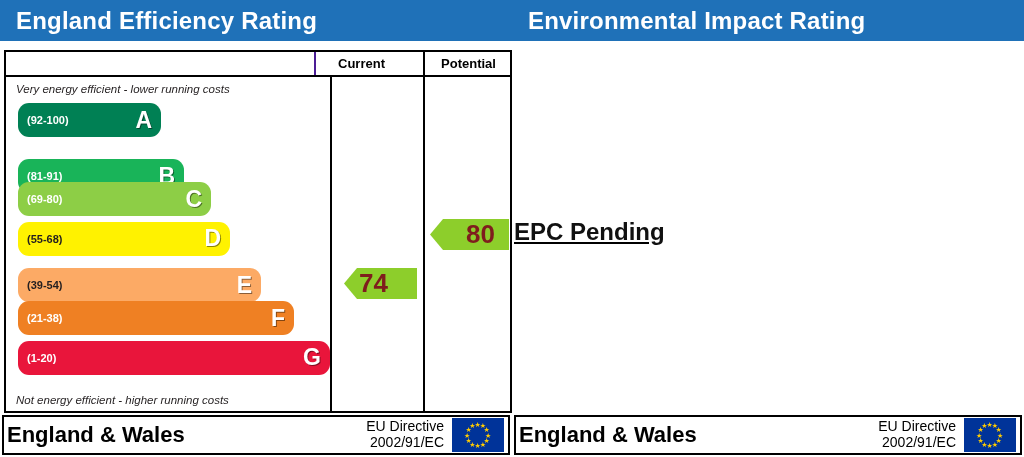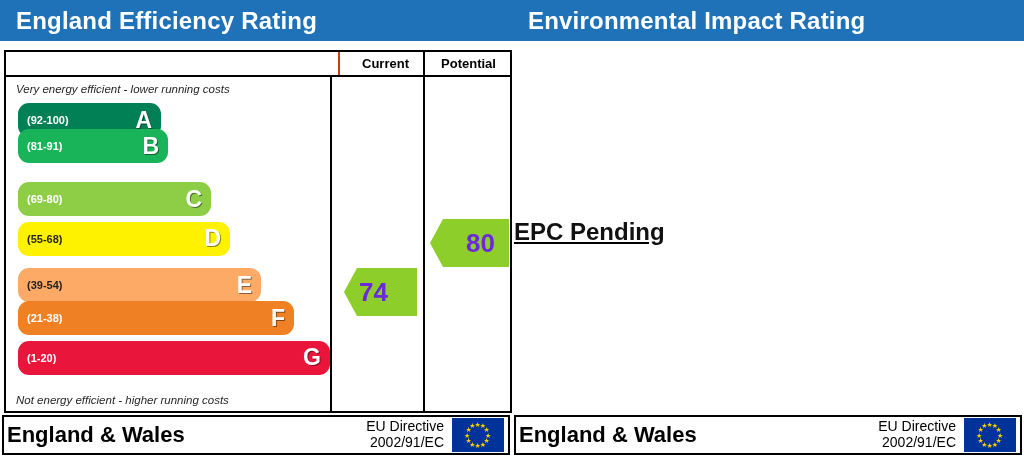--- a/index.html
+++ b/index.html
@@ -40,21 +40,21 @@
   
   .col-head-row {
     position: absolute; left: 0; top: 0; right: 0; height: 25px;
     border-bottom: 2px solid #000;
   }
   .col-head {
     position: absolute; top: 0; height: 23px;
     display: flex; align-items: center; justify-content: center;
     font-size: 13px; font-weight: bold; color: #000;
   }
-  .col-head-current   { left: 332px; width: 93px; border-left: 2px solid #c2410c; }
+  .col-head-current   { left: 308px; width: 93px; border-left: 2px solid #4c1d95; }
   .col-head-potential { left: 417px; width: 89px; border-left: 2px solid #000; }
 
   
   .vsep { position: absolute; top: 25px; bottom: 0; width: 2px; background: #000; }
   .vsep-1 { left: 324px; }
   .vsep-2 { left: 417px; }
 
   
   .bands { position: absolute; left: 0; top: 25px; width: 324px; bottom: 0; }
   .cap {
@@ -77,23 +77,23 @@
   }
   .band-letter {
     position: absolute; right: 9px;
     font-size: 23px; font-weight: bold; line-height: 1;
     text-shadow: 1px 1px 0 rgba(0,0,0,.45);
   }
   .band.dark-text .band-range { color: #231f20; text-shadow: none; }
 
   
   .arrow {
-    position: absolute; height: 48px;
+    position: absolute; height: 31px;
     display: flex; align-items: center; justify-content: flex-end;
-    color: #6d28d9; font-size: 26px; font-weight: bold;
+    color: #7f1d1d; font-size: 26px; font-weight: bold;
     padding-right: 14px;
     clip-path: polygon(0% 50%, 13px 0%, 100% 0%, 100% 100%, 13px 100%);
   }
   .arrow-current   { left: 338px; top: 216px; width: 73px; justify-content: center; }
   .arrow-potential { left: 424px; top: 167px; width: 79px; }
 
   
   .pending-wrap {
     position: absolute; left: 0; top: 0; right: 0; bottom: 0;
     display: flex; align-items: center; justify-content: flex-start; text-decoration: underline;
@@ -149,21 +149,21 @@
       <div class="vsep vsep-2"></div>
 
       <div class="bands">
         <div class="cap cap-top">Very energy efficient - lower running costs</div>
 
         <div class="band-area" id="band-area">
             <div class="band" style="top: 0px; width: 143px; background: rgb(0, 128, 84);">
               <span class="band-range">(92-100)</span>
               <span class="band-letter">A</span>
             </div>
-            <div class="band" style="top: 26px; width: 150px; background: rgb(25, 180, 89);">
+            <div class="band" style="top: 56px; width: 166px; background: rgb(25, 180, 89);">
               <span class="band-range">(81-91)</span>
               <span class="band-letter">B</span>
             </div>
             <div class="band" style="top: 79.2px; width: 193px; background: rgb(141, 206, 70);">
               <span class="band-range">(69-80)</span>
               <span class="band-letter">C</span>
             </div>
             <div class="band dark-text" style="top: 118.8px; width: 212px; background: rgb(255, 242, 0);">
               <span class="band-range">(55-68)</span>
               <span class="band-letter">D</span>

